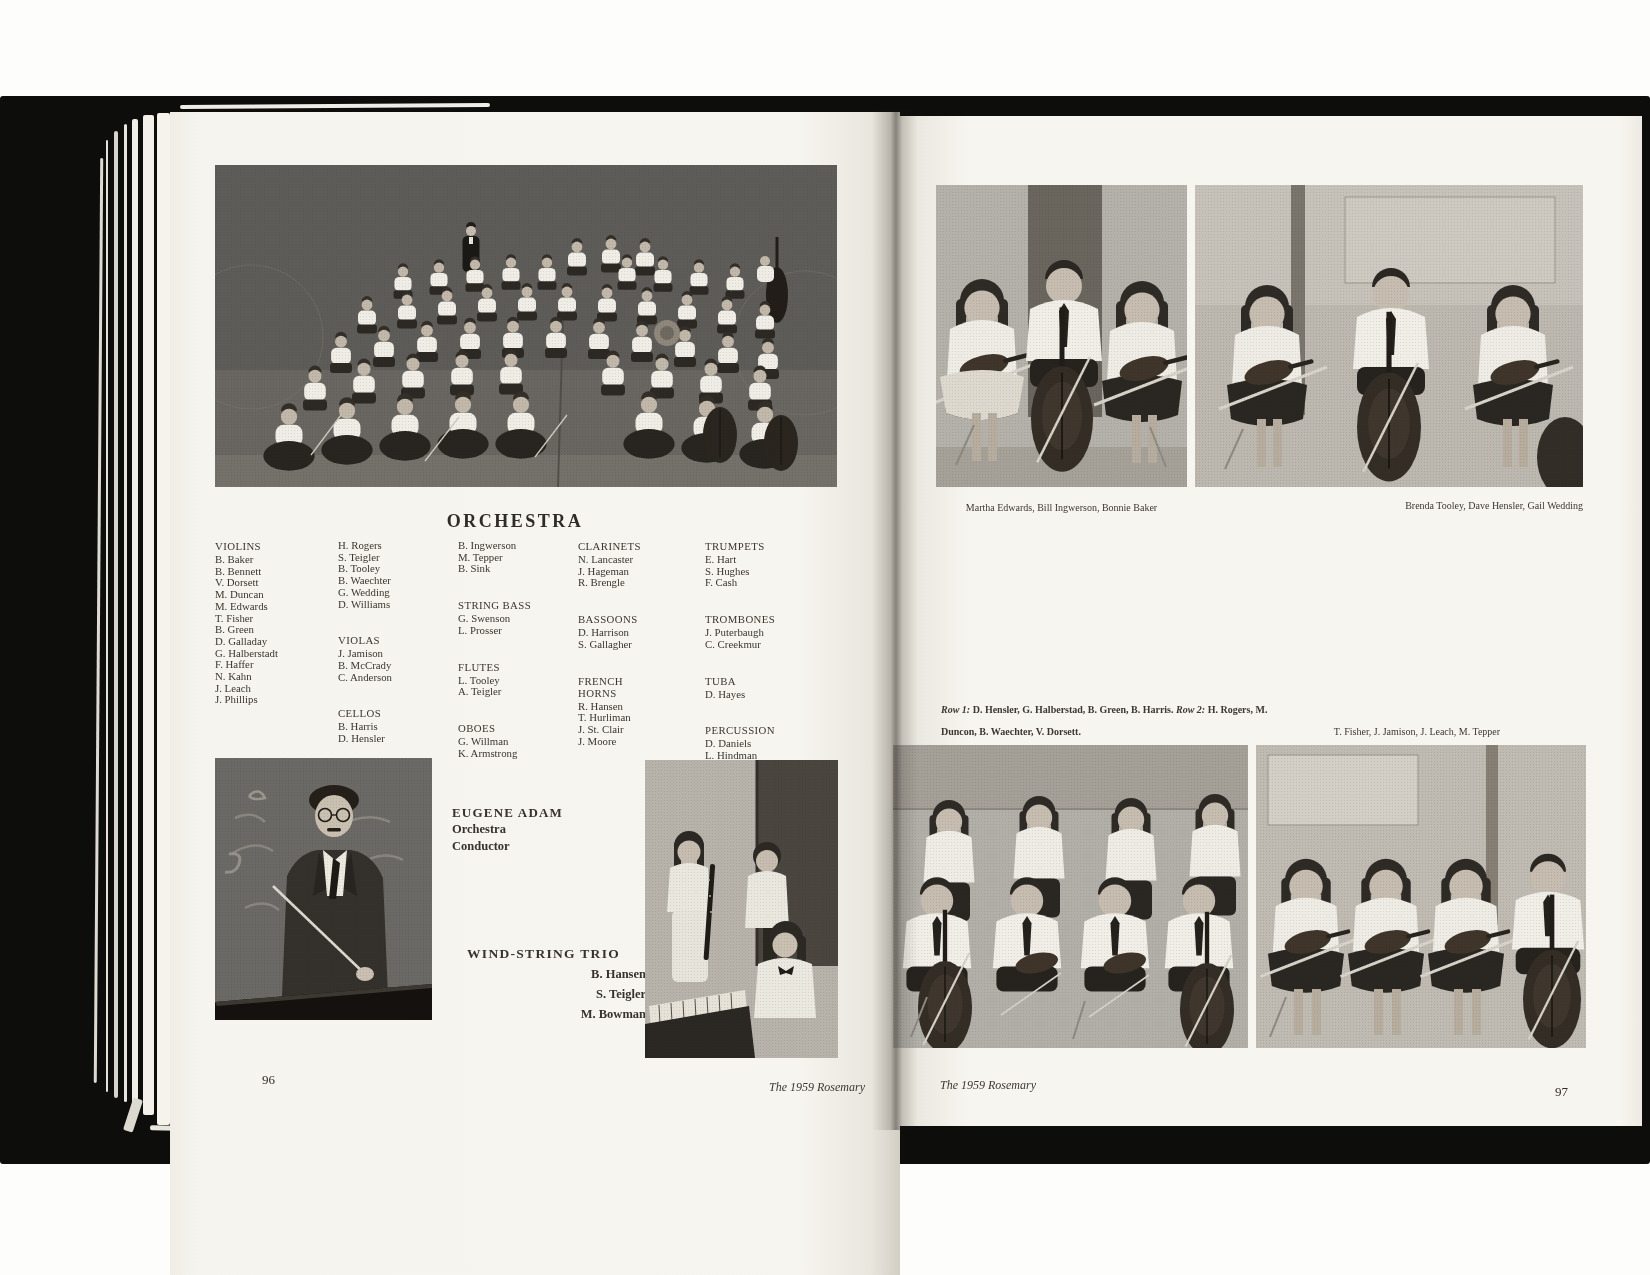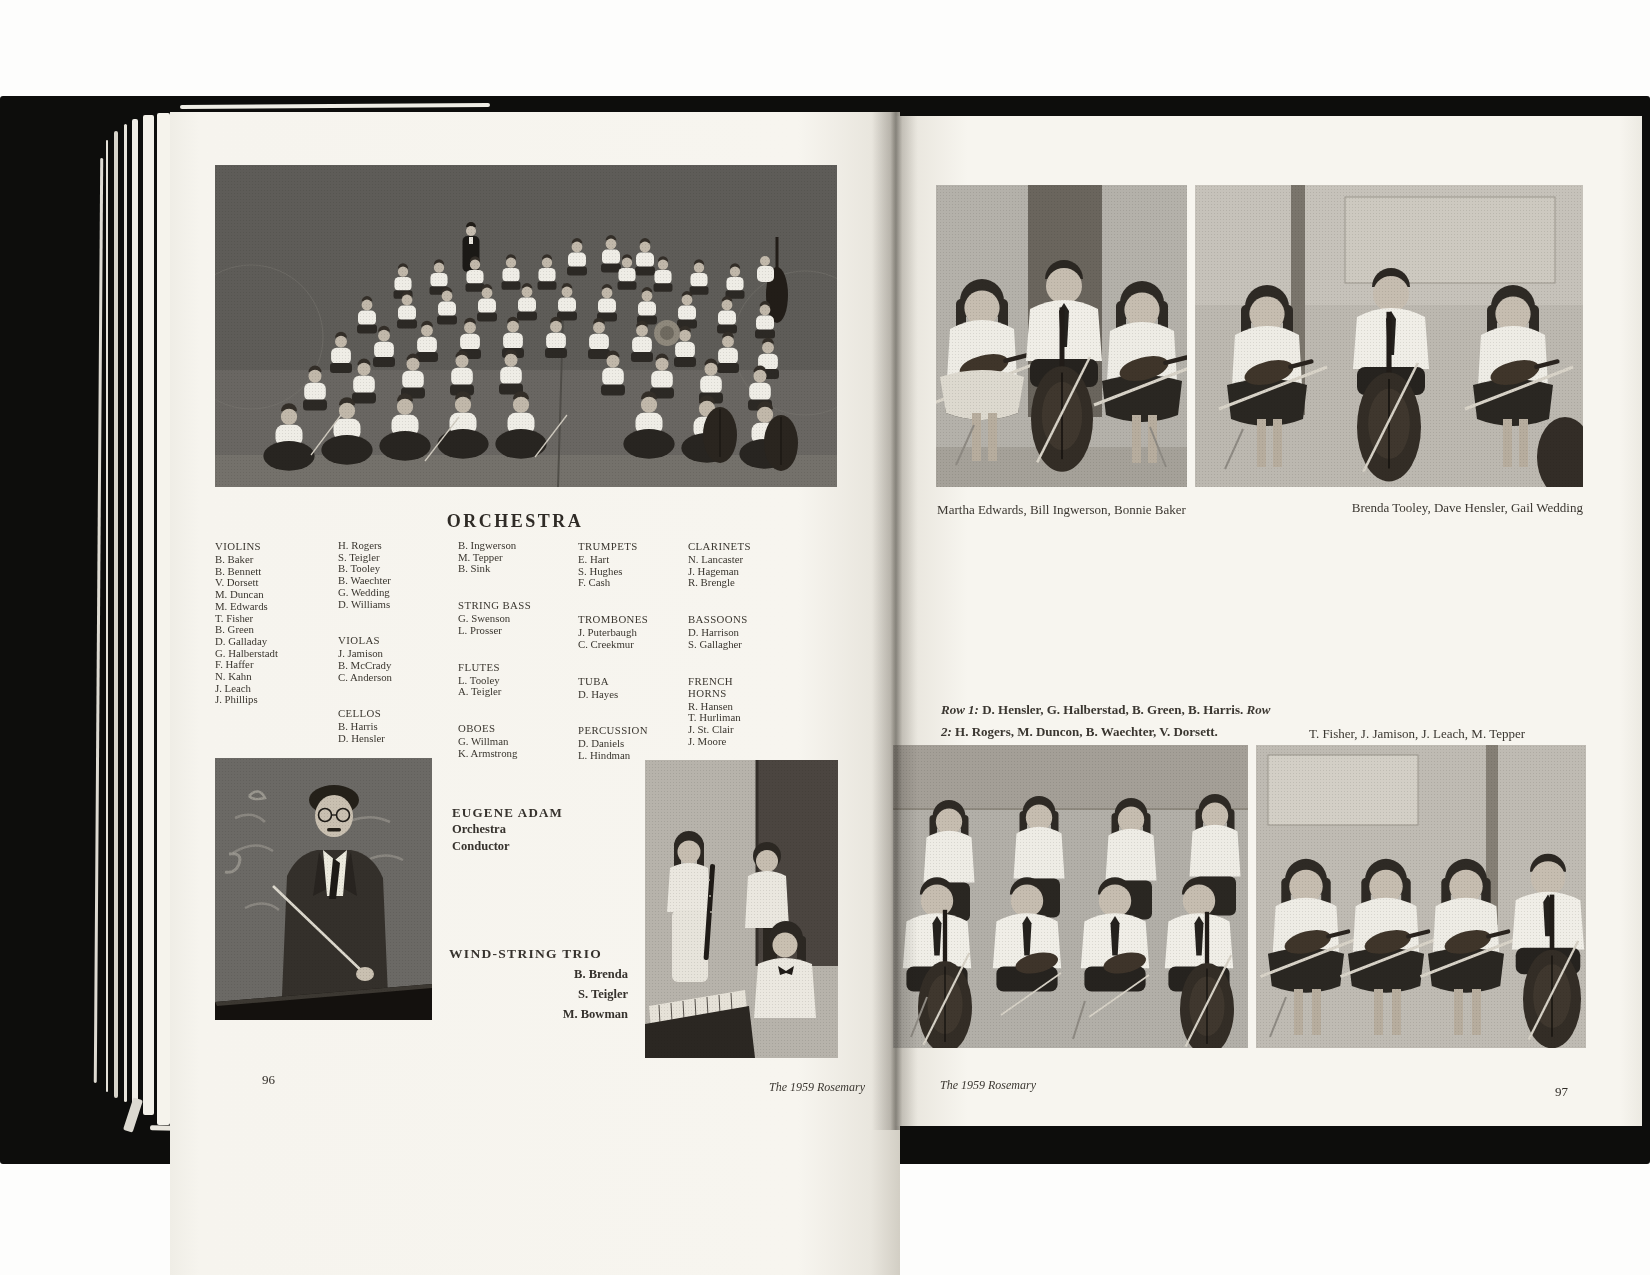--- a/index.html
+++ b/index.html
@@ -24,24 +24,24 @@
         font-size:18px;font-weight:bold;letter-spacing:2.5px;color:#2f2b26;}
   .roster{position:absolute;left:45px;top:428px;display:flex;color:#3a362f;}
   .rcol{box-sizing:border-box;}
   .rcol1{width:123px}.rcol2{width:120px}.rcol3{width:120px}.rcol4{width:127px}.rcol5{width:110px}
   .rtitle{font-size:10.8px;line-height:12px;letter-spacing:.4px;margin:24px 0 2px;max-width:86px;}
   .grp:first-child .rtitle{margin-top:0;}
   .nm{font-size:10.8px;line-height:11.7px;white-space:nowrap;}
   .eugene{position:absolute;left:282px;top:692px;line-height:17px;}
   .eugene .nm1{font-size:13px;font-weight:bold;letter-spacing:1.2px;}
   .eugene .nm2{font-size:12.5px;font-weight:bold;}
-  .trioblock{position:absolute;right:272px;top:832px;text-align:right;line-height:20px;}
+  .trioblock{position:absolute;right:254px;top:832px;text-align:right;line-height:20px;}
   .trioblock .ttitle{font-size:13.5px;font-weight:bold;letter-spacing:1.3px;padding-right:26px;}
   .trioblock .tname{font-size:12.5px;font-weight:bold;}
-  .cap{font-size:13px;color:#3b3731;}
+  .cap{font-size:10px;color:#3b3731;}
   .capc{text-align:center;}
   .ital{font-style:italic;}
   .foot{font-size:12px;font-style:italic;color:#3b3731;}
   .pageno{font-size:13px;color:#2f2b26;}
 </style>
 </head>
 <body>
 
 <div class="stage">
 
@@ -268,60 +268,60 @@
           <div class="rtitle">FLUTES</div>
           <div class="nm">L. Tooley</div>
           <div class="nm">A. Teigler</div>
         </div>
         <div class="grp">
           <div class="rtitle">OBOES</div>
           <div class="nm">G. Willman</div>
           <div class="nm">K. Armstrong</div>
         </div>
       </div>
-      <div class="rcol rcol5">
-        <div class="grp">
-          <div class="rtitle">TRUMPETS</div>
-          <div class="nm">E. Hart</div>
-          <div class="nm">S. Hughes</div>
-          <div class="nm">F. Cash</div>
-        </div>
-        <div class="grp">
-          <div class="rtitle">TROMBONES</div>
-          <div class="nm">J. Puterbaugh</div>
-          <div class="nm">C. Creekmur</div>
-        </div>
-        <div class="grp">
-          <div class="rtitle">TUBA</div>
-          <div class="nm">D. Hayes</div>
-        </div>
-        <div class="grp">
-          <div class="rtitle">PERCUSSION</div>
-          <div class="nm">D. Daniels</div>
-          <div class="nm">L. Hindman</div>
-        </div>
-      </div>
       <div class="rcol rcol4">
         <div class="grp">
           <div class="rtitle">CLARINETS</div>
           <div class="nm">N. Lancaster</div>
           <div class="nm">J. Hageman</div>
           <div class="nm">R. Brengle</div>
         </div>
         <div class="grp">
           <div class="rtitle">BASSOONS</div>
           <div class="nm">D. Harrison</div>
           <div class="nm">S. Gallagher</div>
         </div>
         <div class="grp">
           <div class="rtitle">FRENCH HORNS</div>
           <div class="nm">R. Hansen</div>
           <div class="nm">T. Hurliman</div>
           <div class="nm">J. St. Clair</div>
           <div class="nm">J. Moore</div>
+        </div>
+      </div>
+      <div class="rcol rcol5">
+        <div class="grp">
+          <div class="rtitle">TRUMPETS</div>
+          <div class="nm">E. Hart</div>
+          <div class="nm">S. Hughes</div>
+          <div class="nm">F. Cash</div>
+        </div>
+        <div class="grp">
+          <div class="rtitle">TROMBONES</div>
+          <div class="nm">J. Puterbaugh</div>
+          <div class="nm">C. Creekmur</div>
+        </div>
+        <div class="grp">
+          <div class="rtitle">TUBA</div>
+          <div class="nm">D. Hayes</div>
+        </div>
+        <div class="grp">
+          <div class="rtitle">PERCUSSION</div>
+          <div class="nm">D. Daniels</div>
+          <div class="nm">L. Hindman</div>
         </div>
       </div>
     </div>
 
     <div class="photo" style="left:45px;top:646px;width:217px;height:262px;">
       <svg width="217" height="262" viewBox="0 0 217 262">
         <rect width="217" height="262" fill="#6b6965"></rect>
         <path d="M20,60 q18,-8 30,4 M18,95 q22,-14 40,-2 M120,70 q30,-18 55,-6 M140,110 q25,-20 48,-8 M30,150 q20,-10 34,2" stroke="#a8a49c" stroke-width="2.5" fill="none" opacity=".5"></path>
         <path d="M34,38 q10,-10 16,2 q-12,3 -16,-2" stroke="#b9b5ac" stroke-width="2.5" fill="none" opacity=".6"></path>
         <path d="M14,96 q14,-2 10,10 q-4,10 -14,8" stroke="#b4b0a7" stroke-width="3" fill="none" opacity=".55"></path>
@@ -346,21 +346,21 @@
     </div>
 
     <div class="eugene">
       <div class="nm1">EUGENE ADAM</div>
       <div class="nm2">Orchestra</div>
       <div class="nm2">Conductor</div>
     </div>
 
     <div class="trioblock">
       <div class="ttitle">WIND-STRING TRIO</div>
-      <div class="tname">B. Brenda</div>
+      <div class="tname">B. Hansen</div>
       <div class="tname">S. Teigler</div>
       <div class="tname">M. Bowman</div>
     </div>
 
     <div class="photo" style="left:475px;top:648px;width:193px;height:298px;">
       <svg width="193" height="298" viewBox="0 0 193 298">
         <rect width="193" height="298" fill="#b7b3ab"></rect>
         <rect x="112" y="0" width="81" height="206" fill="#4b4540"></rect>
         <line x1="112" y1="0" x2="112" y2="206" stroke="#332e29" stroke-width="3"></line>
 

